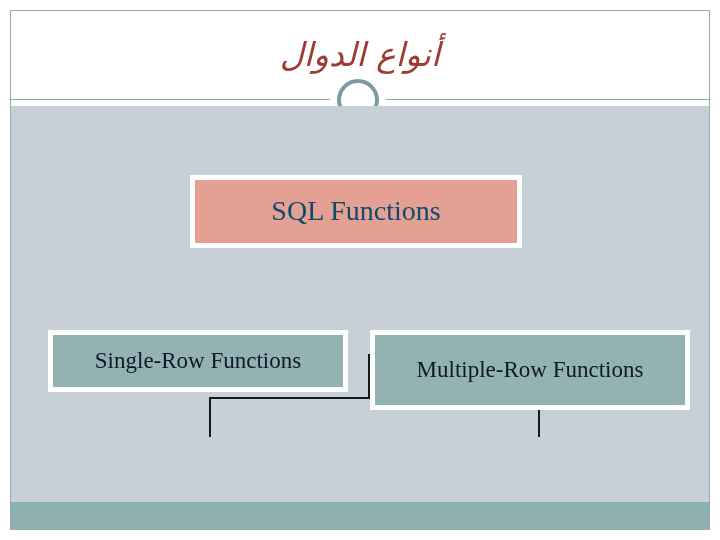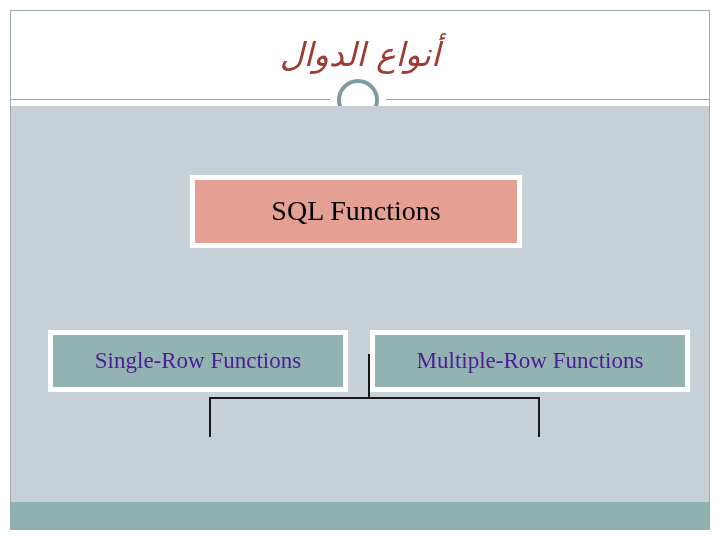--- a/index.html
+++ b/index.html
@@ -123,39 +123,39 @@
     justify-content: center;
     text-align: center;
     line-height: 1.1;
   }
   .node-root {
     left: 190px;
     top: 175px;
     width: 332px;
     height: 73px;
     background: #e3a093;
-    color: #000000;
+    color: #0c4a6e;
     font-size: 28px;
   }
   .node-child {
     background: #93b2b2;
-    color: #4c1d95;
+    color: #0f172a;
     font-size: 23px;
   }
   .node-left {
     left: 48px;
     top: 330px;
     width: 300px;
     height: 62px;
   }
   .node-right {
     left: 370px;
     top: 330px;
     width: 320px;
-    height: 62px;
+    height: 80px;
   }
 
   
   .conn {
     position: absolute;
     background: #16181a;
   }
   .conn-stem {      
     left: 357px;
     top: 248px;

